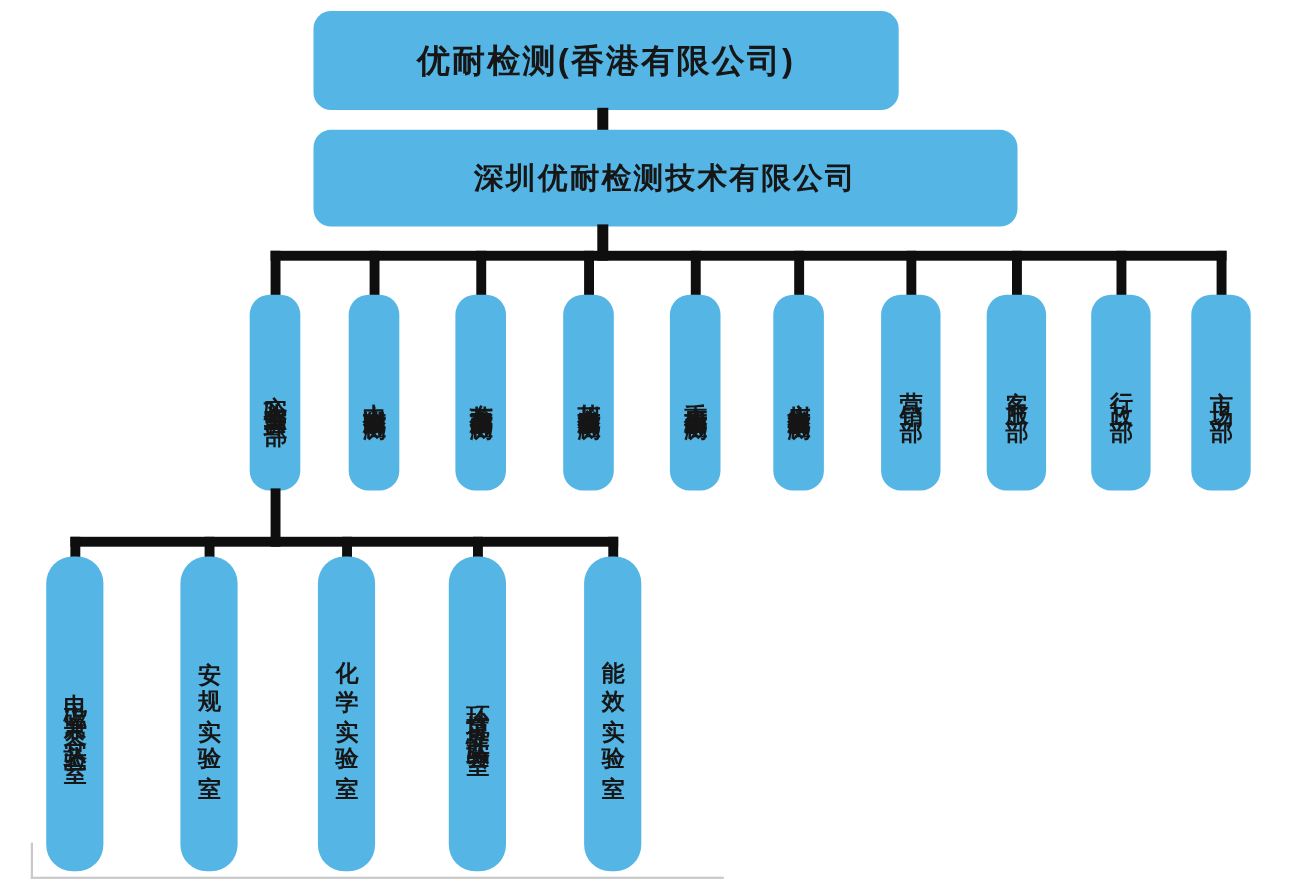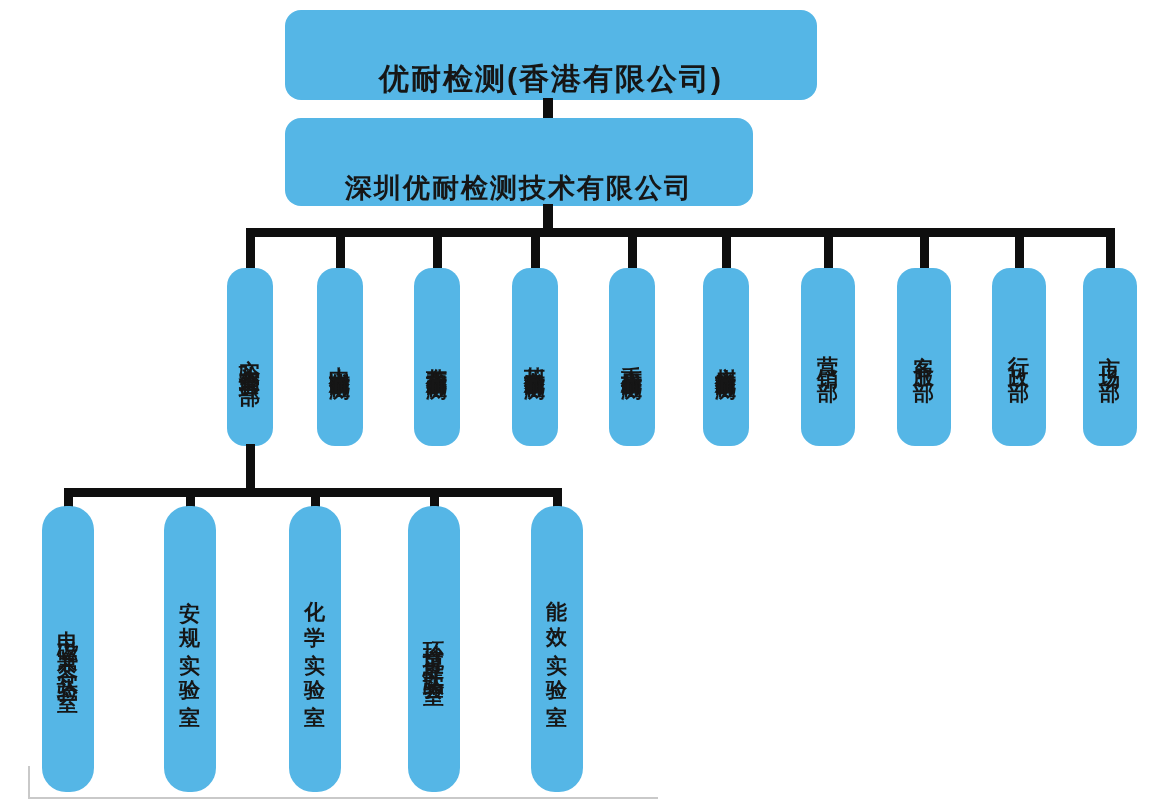--- a/index.html
+++ b/index.html
@@ -19,21 +19,20 @@
   .box{
     position:absolute;
     background:var(--box-blue);
     display:flex;
     align-items:center;
     justify-content:center;
     box-sizing:border-box;
   }
   .hbox{
     border-radius:16px;
-    align-items:flex-end;
   }
   .vbox{
     border-radius:18px;
   }
   .vbox.big{
     border-radius:24px;
   }
   .htext{
     color:var(--text-dark);
     font-weight:700;
@@ -69,21 +68,21 @@
 <body>
 
 <div class="canvas">
 
   <div class="box hbox" style="left:285px;top:10px;width:532px;height:90px;">
     <span class="htext t1">优耐检测(香港有限公司)</span>
   </div>
 
   <div class="line" style="left:543px;top:98px;width:10px;height:26px;"></div>
 
-  <div class="box hbox" style="left:285px;top:118px;width:468px;height:88px;">
+  <div class="box hbox" style="left:285px;top:118px;width:640px;height:88px;">
     <span class="htext t2">深圳优耐检测技术有限公司</span>
   </div>
 
   <div class="line" style="left:543px;top:204px;width:10px;height:33px;"></div>
 
   <div class="line" style="left:246px;top:228px;width:869px;height:9px;"></div>
 
   <div class="line" style="left:246px;top:228px;width:9px;height:44px;"></div>
   <div class="line" style="left:336px;top:228px;width:9px;height:44px;"></div>
   <div class="line" style="left:433px;top:228px;width:9px;height:44px;"></div>

